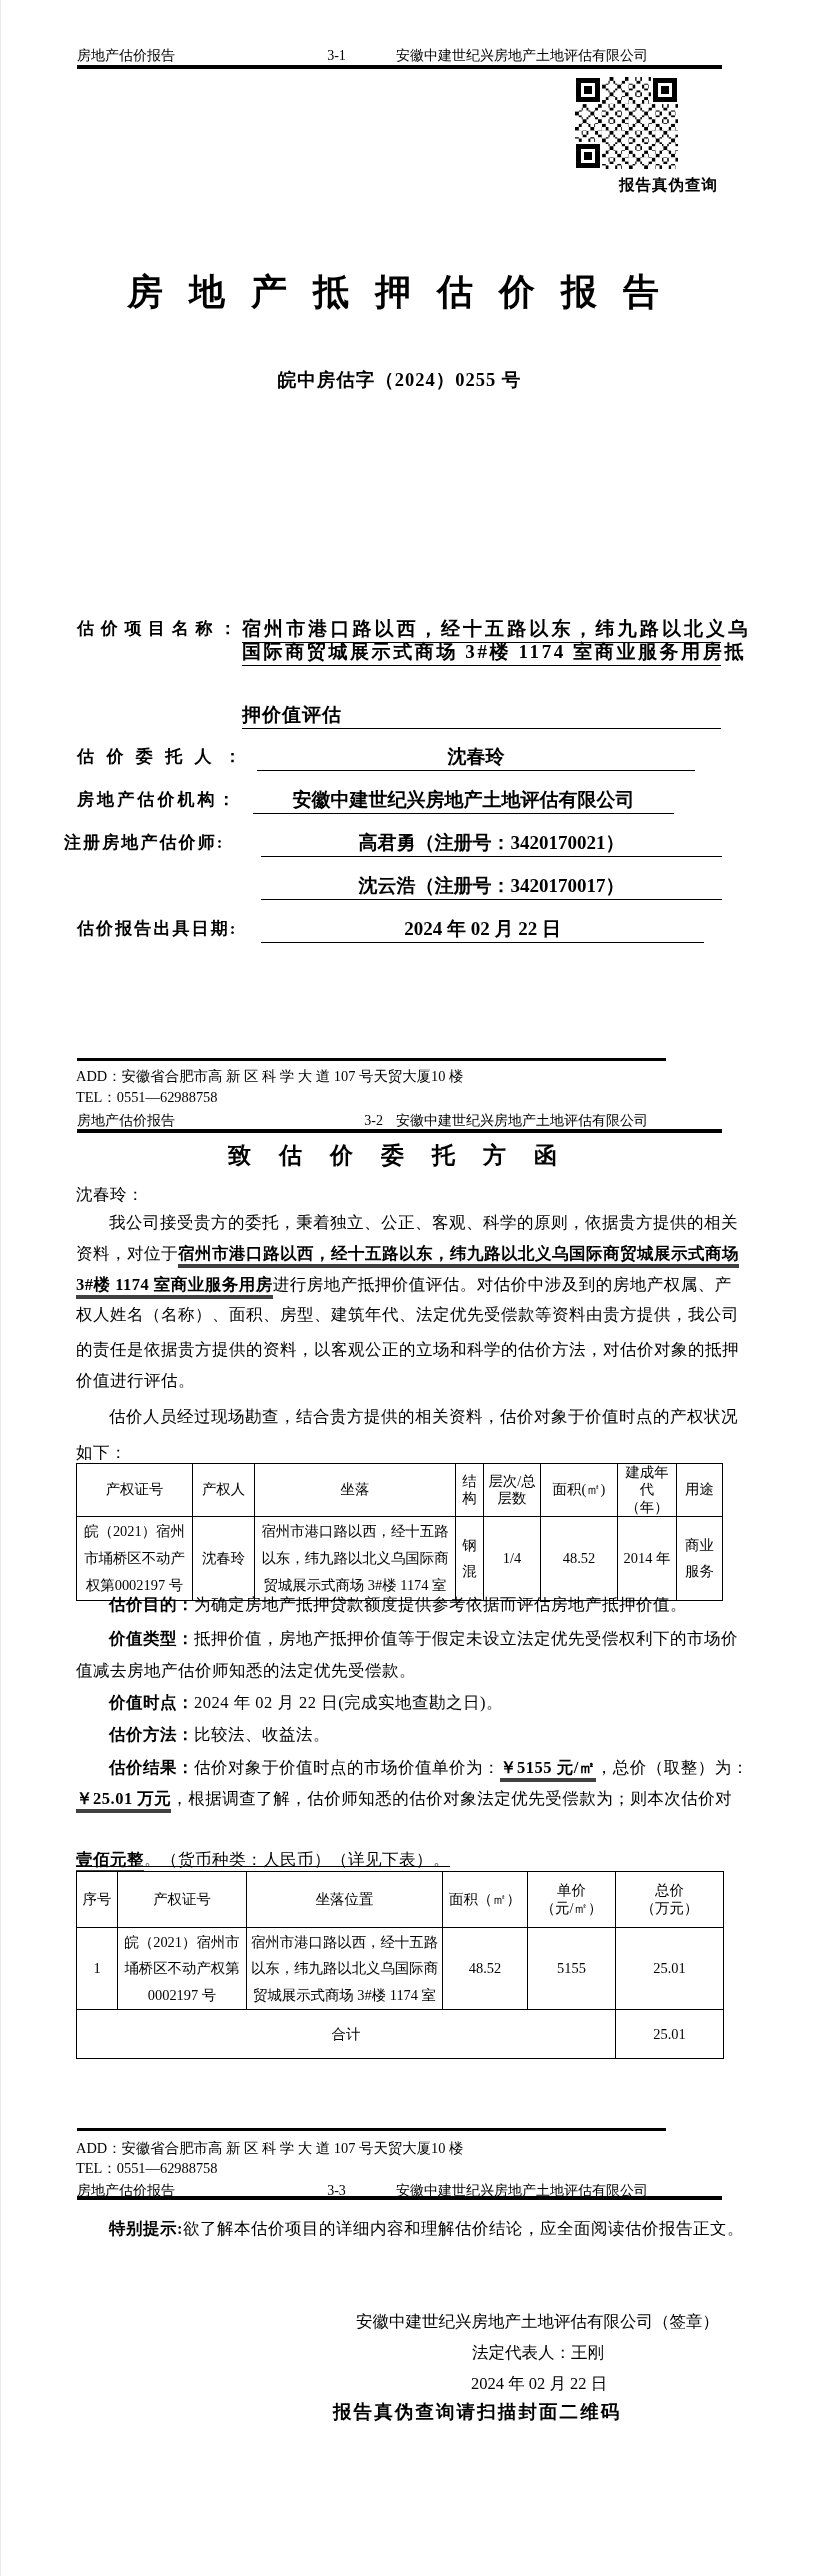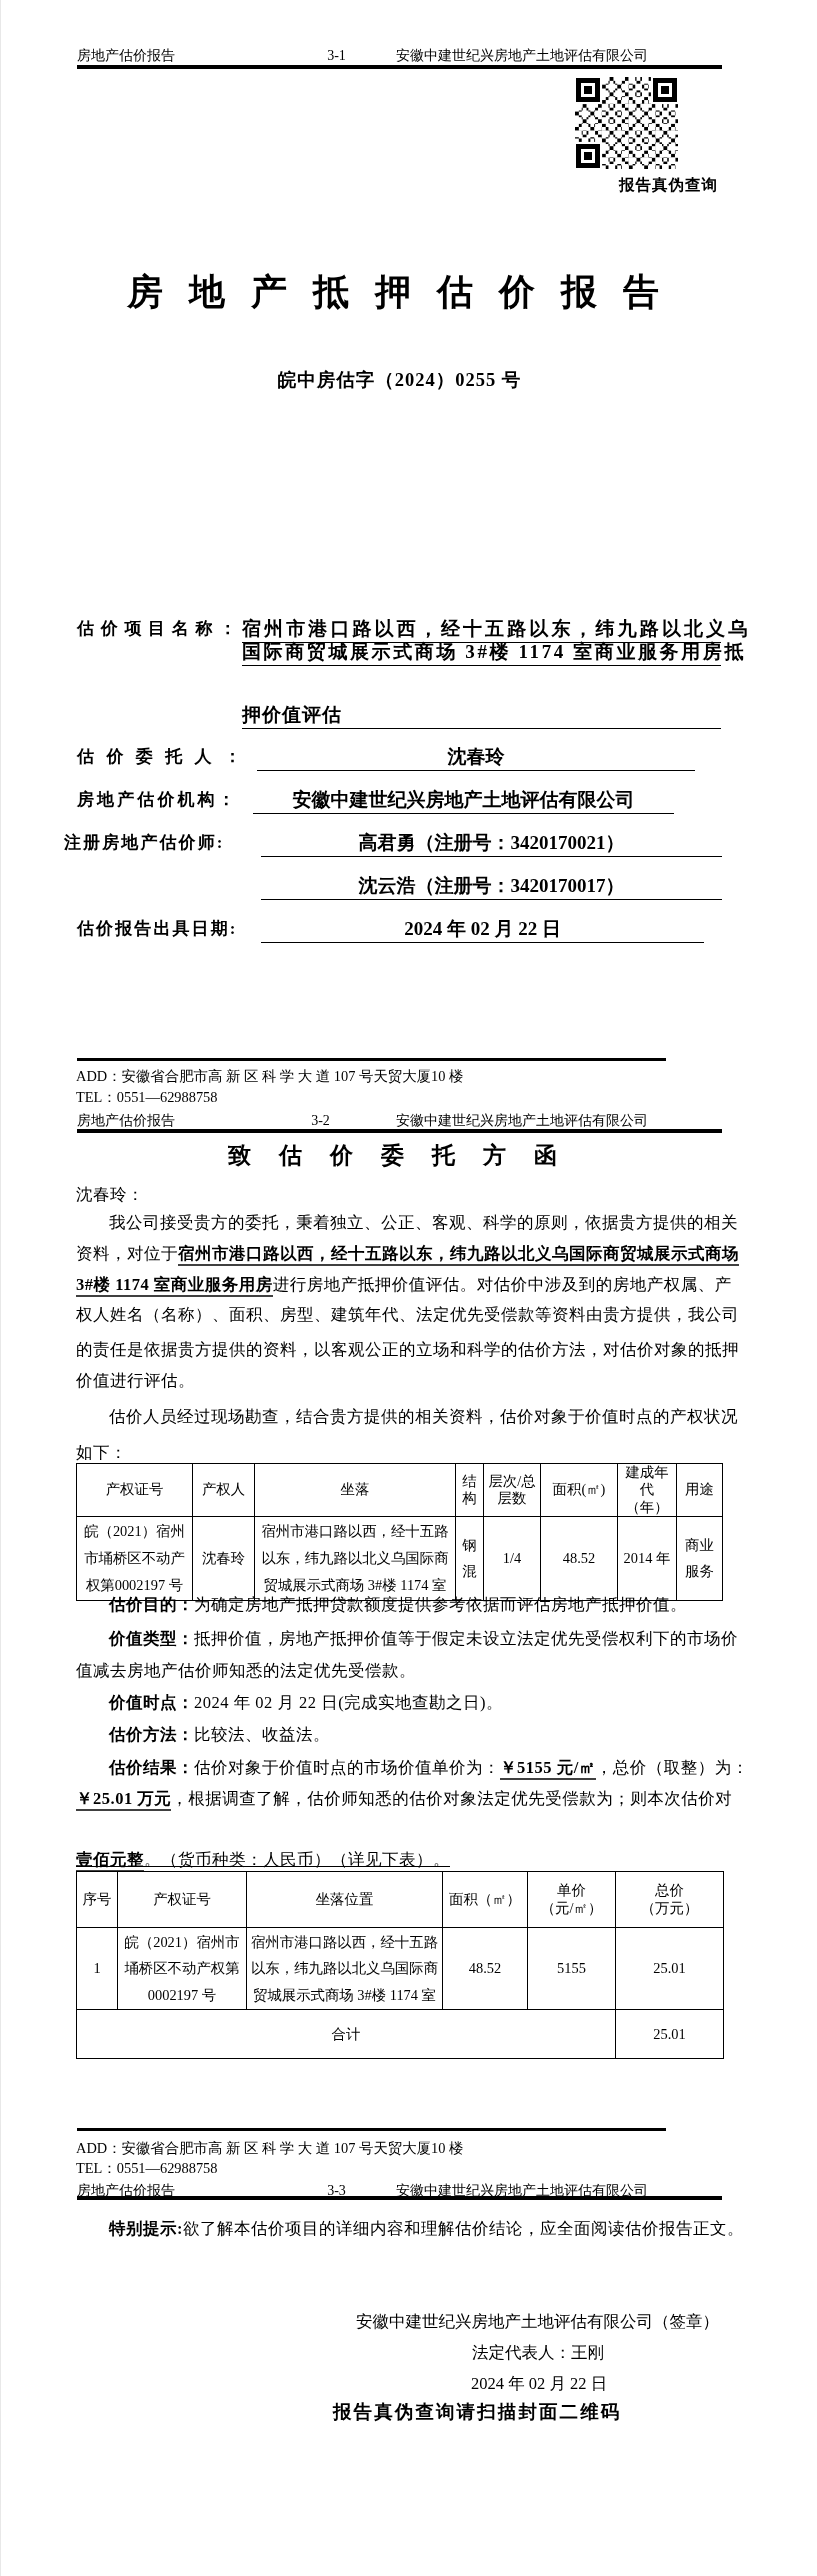--- a/index.html
+++ b/index.html
@@ -13,21 +13,21 @@
   .cap { font-size:15.5px; font-weight:bold; letter-spacing:1px; white-space:nowrap; }
   .cover-title { width:647px; text-align:center; font-size:36px; font-weight:bold;
                  letter-spacing:26px; padding-left:13px; white-space:nowrap; }
   .doc-no { width:647px; text-align:center; font-size:18.5px; font-weight:bold; letter-spacing:1px; }
   .cl { font-size:17px; font-weight:bold; white-space:nowrap; line-height:23px; }
   .uline { border-bottom:1.5px solid #000; height:26px; line-height:23px; font-size:19px;
            font-weight:bold; white-space:nowrap; }
   .ucenter { text-align:center; }
   .bl { font-size:16.5px; line-height:21.6px; letter-spacing:0.5px; white-space:nowrap; }
   .lbl { font-weight:bold; }
-  .bu { font-weight:bold; border-bottom:2px solid #404040; padding-bottom:0.5px;text-align:center; }
+  .bu { font-weight:bold; border-bottom:4px solid #404040; padding-bottom:0.5px;text-align:center; }
   .ltr-title { width:647px; text-align:center; font-size:23px; font-weight:bold;
                letter-spacing:28px; padding-left:14px; white-space:nowrap; }
   .ftr { font-size:14.4px; line-height:18.5px; white-space:nowrap; }
   table { border-collapse:collapse; table-layout:fixed; background:#fff; }
   th,td { border:1px solid #000; font-size:14.4px; font-weight:normal; text-align:center;
           vertical-align:middle; padding:0 3.1px; line-height:1.85; word-break:break-all; }
   th { line-height:1.2; }
   .sig { font-size:16.5px; white-space:nowrap; }
   .qr { background:repeating-conic-gradient(#000 0 25%, #fff 0 50%); background-size:7.7px 7.7px; }
   .qr::before { content:""; position:absolute; inset:0;
@@ -73,21 +73,21 @@
   <div class="abs uline ucenter" style="left:260px;top:874px;width:461px;">沈云浩（注册号：3420170017）</div>
 
   <div class="abs cl" style="left:76px;top:917px;letter-spacing:2.1px;">估价报告出具日期:</div>
   <div class="abs uline ucenter" style="left:260px;top:917px;width:443px;">2024 年 02 月 22 日</div>
 
   <div class="abs rule" style="left:76px;top:1058px;width:589px;height:3.1px;"></div>
   <div class="abs ftr" style="left:75px;top:1067px;">ADD：安徽省合肥市高 新 区 科 学 大 道 107 号天贸大厦10 楼</div>
   <div class="abs ftr" style="left:75px;top:1088px;">TEL：0551—62988758</div>
 
   <div class="abs hdr" style="left:76px;top:1112px;">房地产估价报告</div>
-  <div class="abs hdr" style="left:273px;top:1112px;width:93px;text-align:center;">3-2</div>
+  <div class="abs hdr" style="left:289px;top:1112px;width:93px;text-align:right;">3-2</div>
   <div class="abs hdr" style="left:361px;top:1112px;width:286px;text-align:right;">安徽中建世纪兴房地产土地评估有限公司</div>
   <div class="abs rule" style="left:76px;top:1129px;width:645px;height:3.6px;"></div>
 
   <div class="abs ltr-title" style="left:75px;top:1140px;">致估价委托方函</div>
   <div class="abs bl" style="left:75px;top:1184px;">沈春玲：</div>
 
   <div class="abs bl" style="left:108px;top:1212px;">我公司接受贵方的委托，秉着独立、公正、客观、科学的原则，依据贵方提供的相关</div>
   <div class="abs bl" style="left:75px;top:1243px;"><span>资料，对位于</span><span class="bu">宿州市港口路以西，经十五路以东，纬九路以北义乌国际商贸城展示式商场</span></div>
   <div class="abs bl" style="left:75px;top:1274px;"><span class="bu">3#楼 1174 室商业服务用房</span><span>进行房地产抵押价值评估。对估价中涉及到的房地产权属、产</span></div>
   <div class="abs bl" style="left:75px;top:1304px;">权人姓名（名称）、面积、房型、建筑年代、法定优先受偿款等资料由贵方提供，我公司</div>

